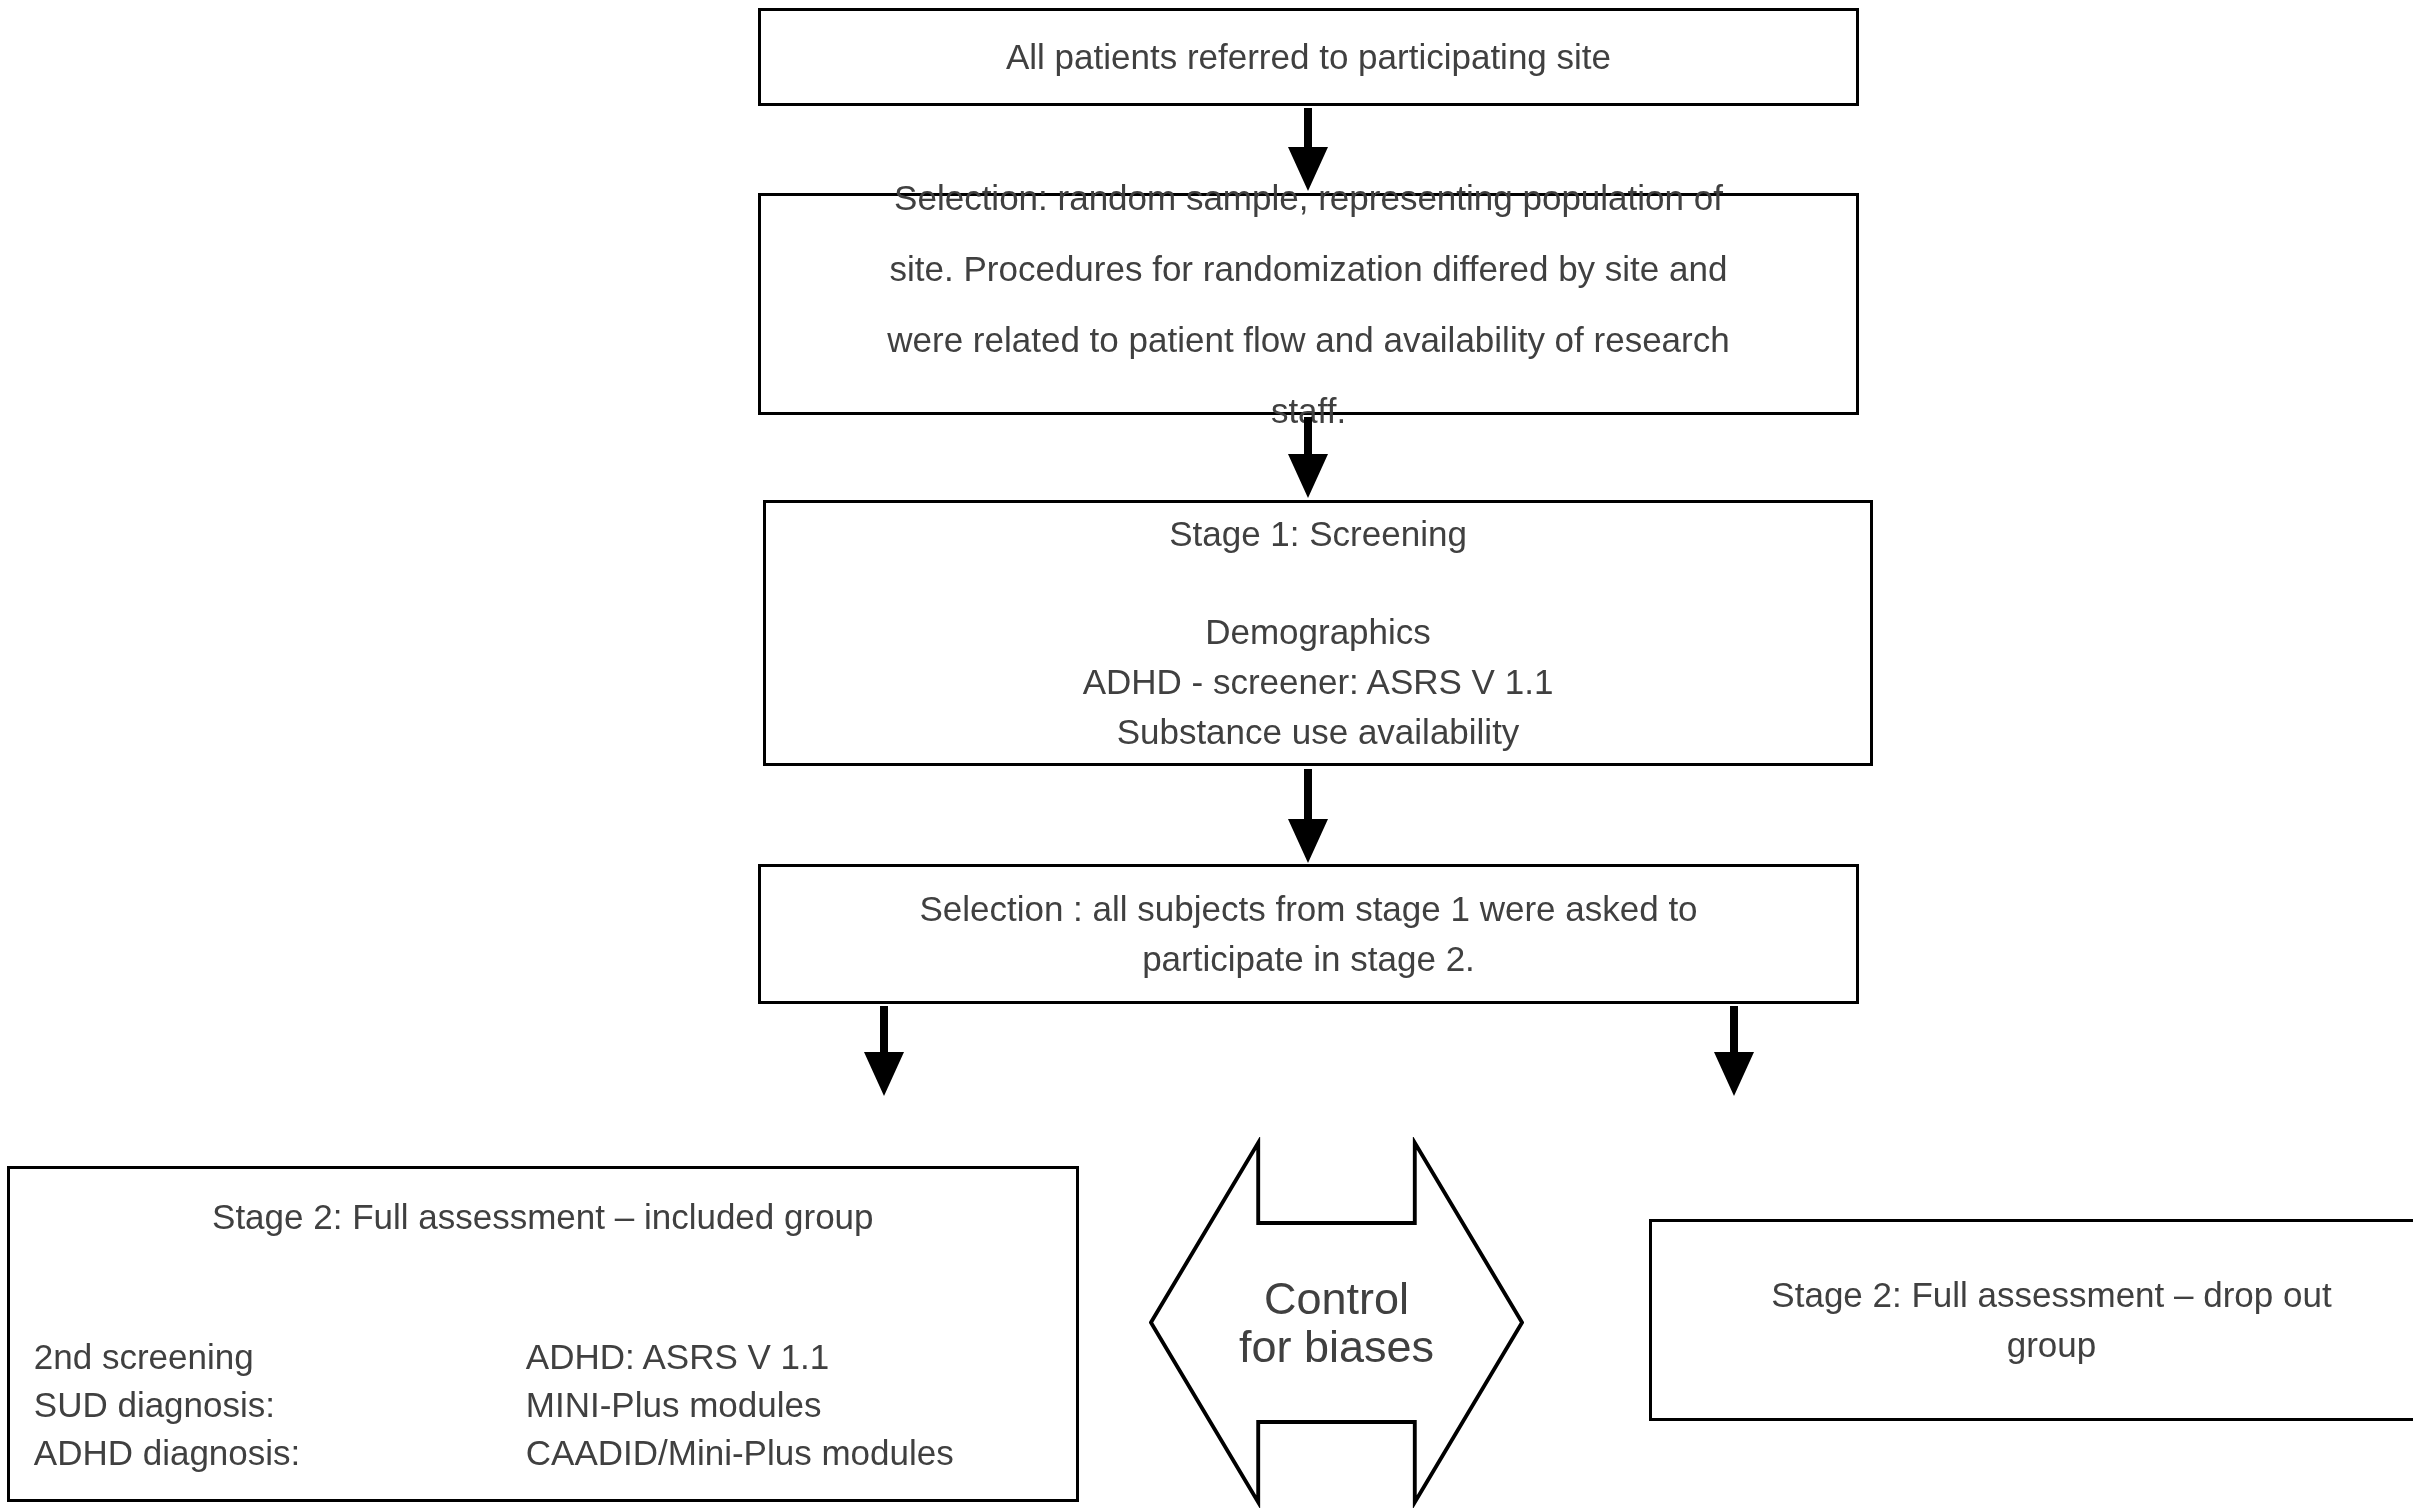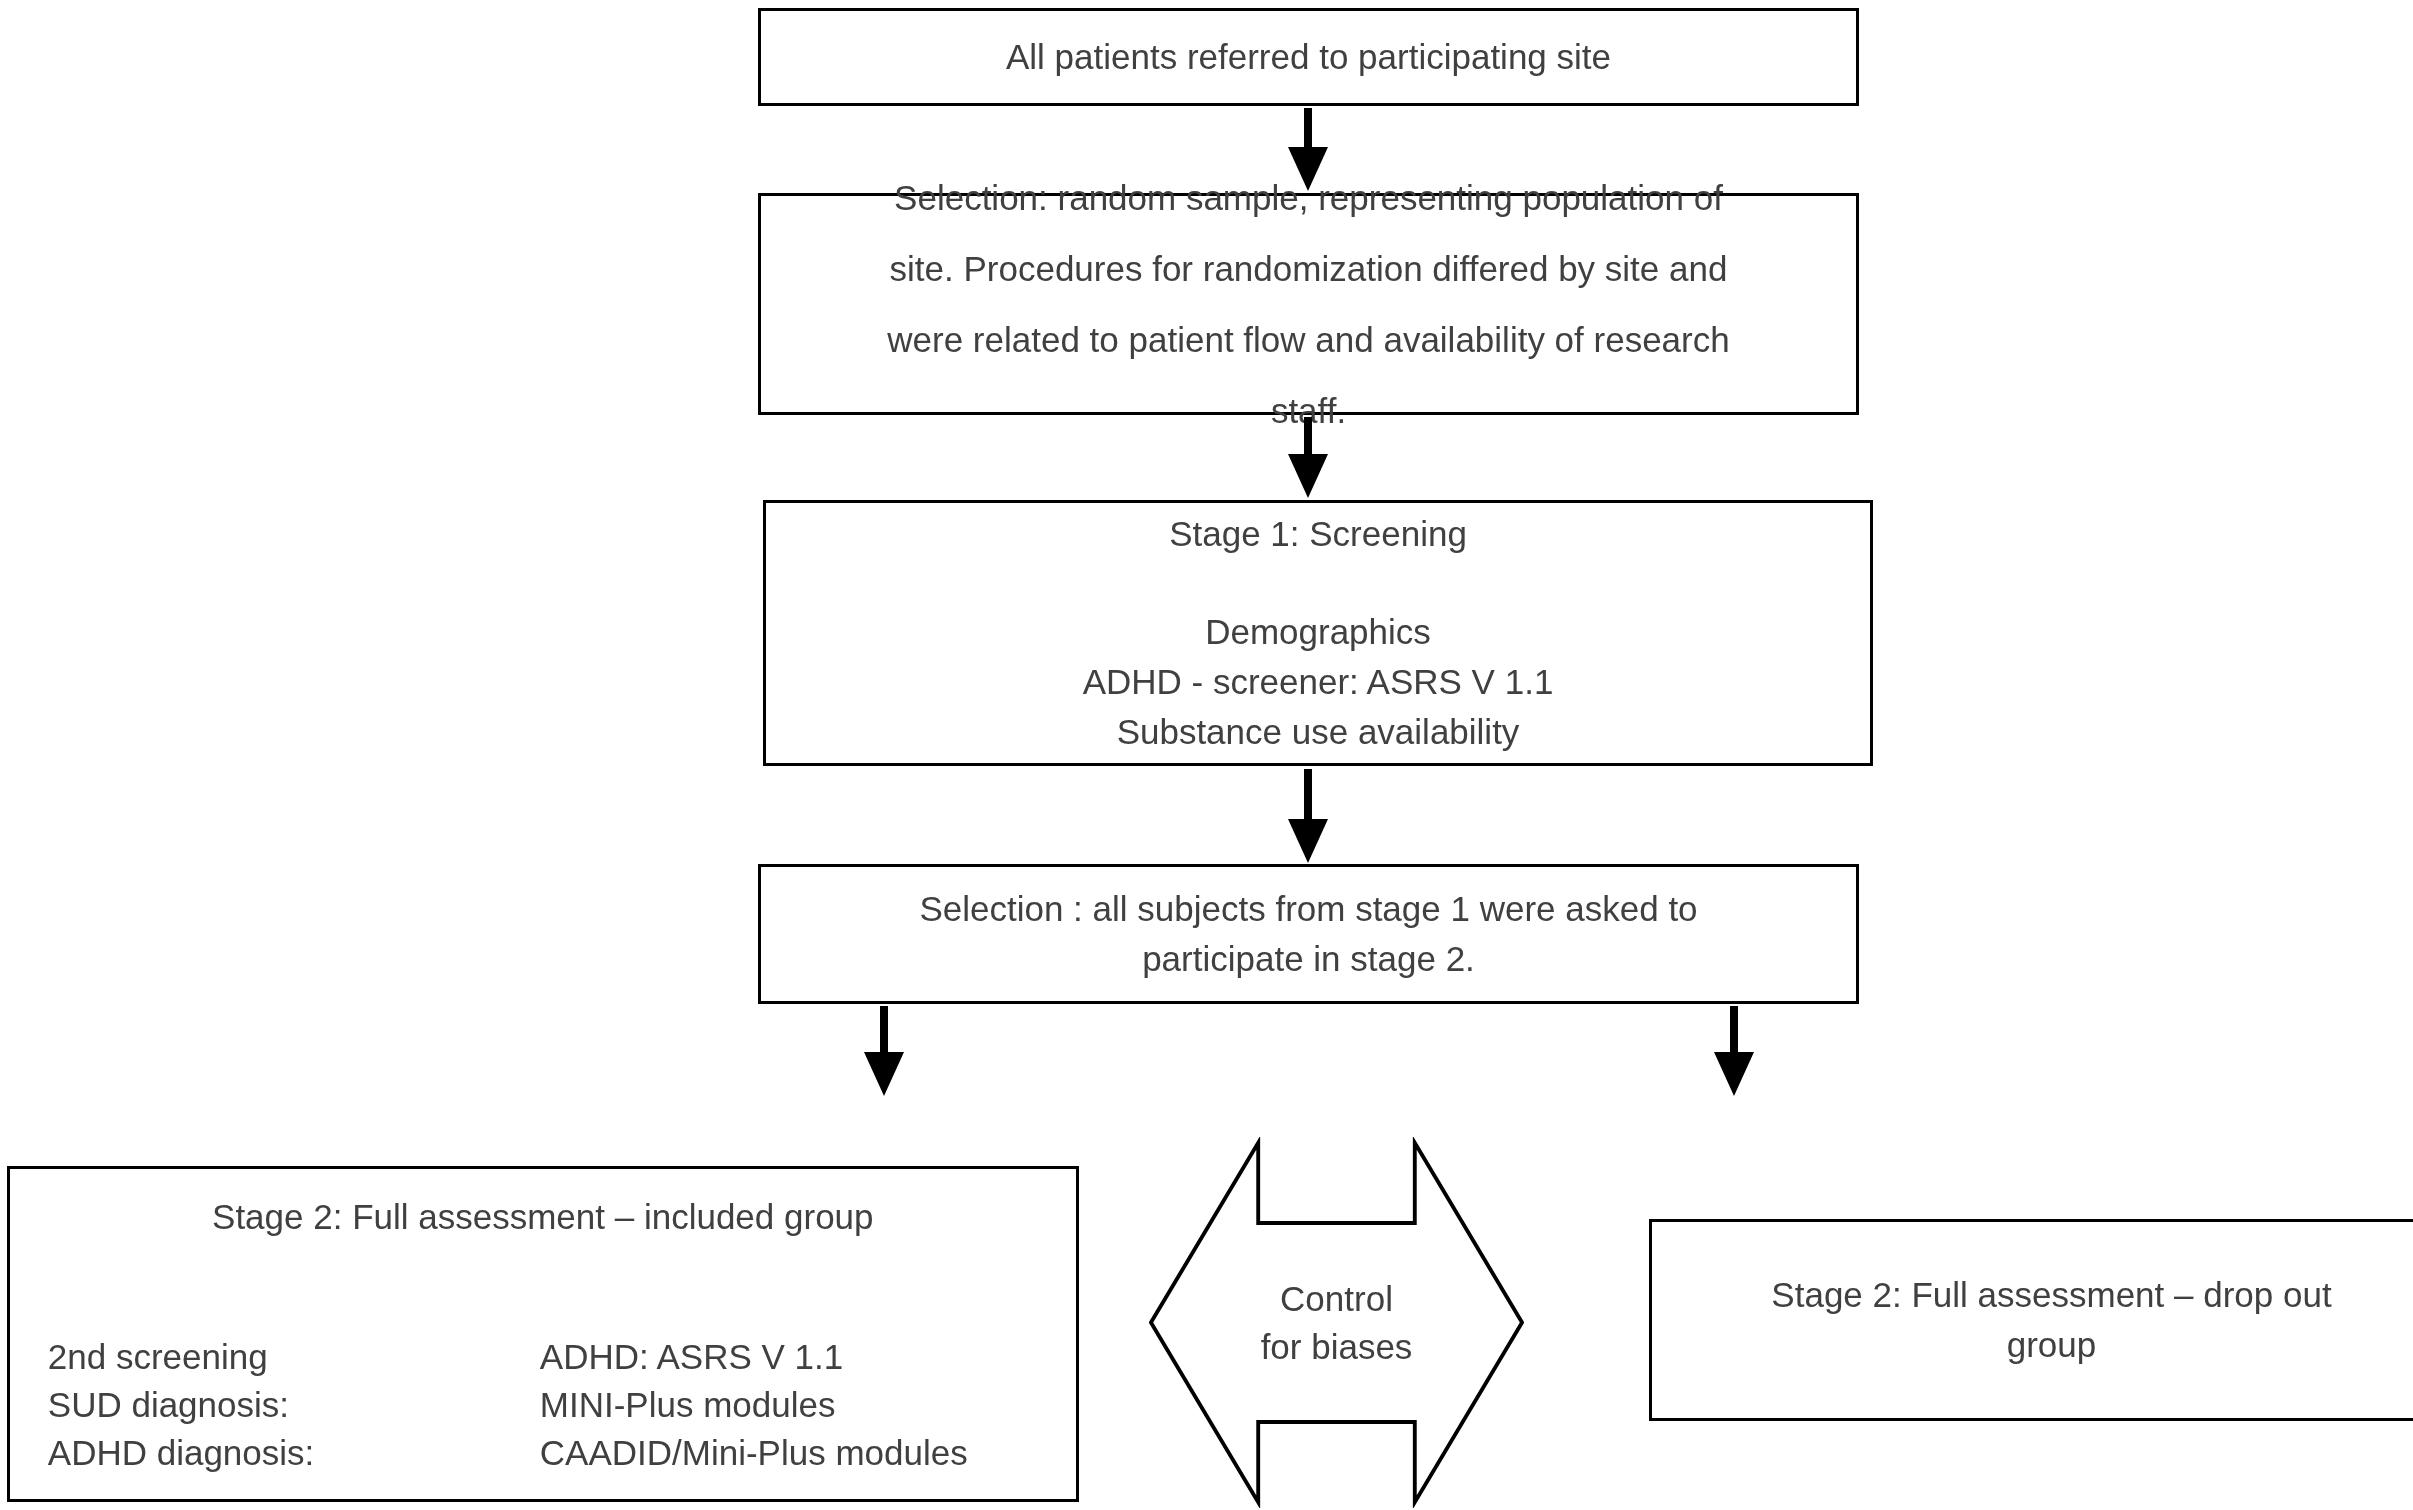--- a/index.html
+++ b/index.html
@@ -63,21 +63,21 @@
   }
   .included-rows {
     margin-top: 48px;
     width: 100%;
     text-align: left;
     line-height: 48px;
   }
   .included-row {
     display: grid;
     grid-template-columns: 492px auto;
-    padding-left: 38px;
+    padding-left: 24px;
   }
   
   .control-shape {
     position: absolute;
     left: 1149px;
     top: 1137px;
     width: 375px;
     height: 371px;
   }
   .control-shape svg {
@@ -86,21 +86,21 @@
     width: 100%; height: 100%;
   }
   .control-label {
     position: absolute;
     inset: 0;
     display: flex;
     flex-direction: column;
     align-items: center;
     justify-content: center;
     text-align: center;
-    font-size: 35px;
+    font-size: 45px;
     line-height: 48px;
   }
 </style>
 </head>
 <body>
 
 <div class="canvas">
 
   <div class="fc-box" style="left:758px; top:7.7px; width:1101px; height:98px;">
     <div class="line">All patients referred to participating site</div>

